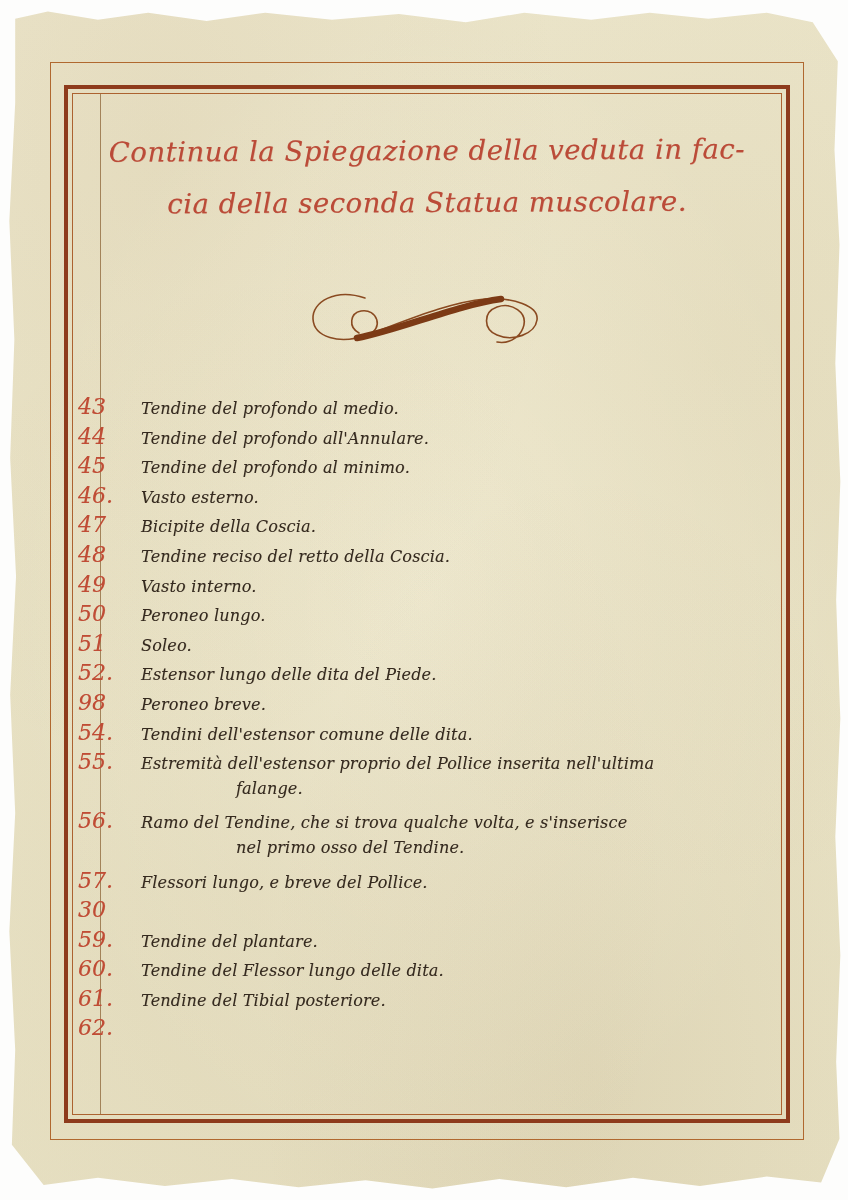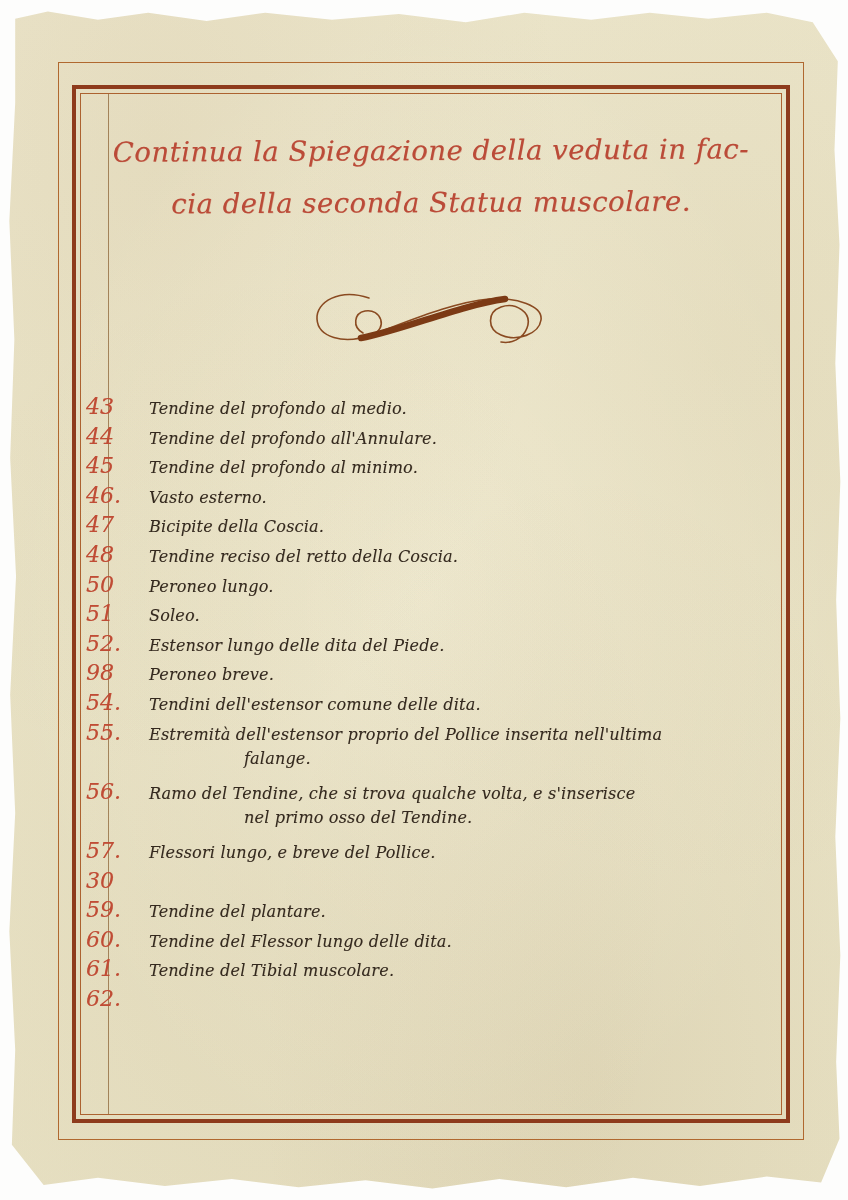--- a/index.html
+++ b/index.html
@@ -27,21 +27,20 @@
       97.5% 99.2%, 91% 98.7%, 83% 99.5%, 75% 98.8%, 67% 99.6%, 59% 98.9%,
       51% 99.7%, 43% 99.0%, 35% 99.6%, 27% 98.9%, 19% 99.5%, 11% 98.8%,
       4.5% 99.4%, 0.7% 96%, 1.1% 88%, 0.4% 78%, 1.1% 68%, 0.5% 58%,
       1.2% 48%, 0.5% 38%, 1.0% 28%, 0.4% 18%, 1.1% 8%);
     box-shadow:0 10px 14px -5px rgba(110,110,105,0.75), 4px 0 8px -4px rgba(120,120,115,0.4);
   }
   
   .frame-outer{
     position:absolute;left:44px;top:54px;right:38px;bottom:52px;
     border:1.5px solid #b0682f;
-    margin-left:8px;
   }
   .frame-thick{
     position:absolute;left:13px;top:22px;right:13px;bottom:16px;
     border:4px solid #8e3b1c;
   }
   .frame-inner{
     position:absolute;inset:4px;
     border:1.4px solid #ac6230;
   }
   .content{position:absolute;inset:0;}
@@ -122,20 +121,24 @@
               </div>
             <div class="row">
                 <span class="num">47</span>
                 <span class="txt">Bicipite della Coscia.</span>
               </div>
             <div class="row">
                 <span class="num">48</span>
                 <span class="txt">Tendine reciso del retto della Coscia.</span>
               </div>
             <div class="row">
+                <span class="num">49</span>
+                <span class="txt">Vasto interno.</span>
+              </div>
+            <div class="row">
                 <span class="num">50</span>
                 <span class="txt">Peroneo lungo.</span>
               </div>
             <div class="row">
                 <span class="num">51</span>
                 <span class="txt">Soleo.</span>
               </div>
             <div class="row">
                 <span class="num">52.</span>
                 <span class="txt">Estensor lungo delle dita del Piede.</span>
@@ -174,21 +177,21 @@
             <div class="row">
                 <span class="num">59.</span>
                 <span class="txt">Tendine del plantare.</span>
               </div>
             <div class="row">
                 <span class="num">60.</span>
                 <span class="txt">Tendine del Flessor lungo delle dita.</span>
               </div>
             <div class="row">
                 <span class="num">61.</span>
-                <span class="txt">Tendine del Tibial muscolare.</span>
+                <span class="txt">Tendine del Tibial posteriore.</span>
               </div>
             <div class="row">
                 <span class="num">62.</span>
               </div>
           </div>
 
         </div>
       </div>
     </div>
   </div>

